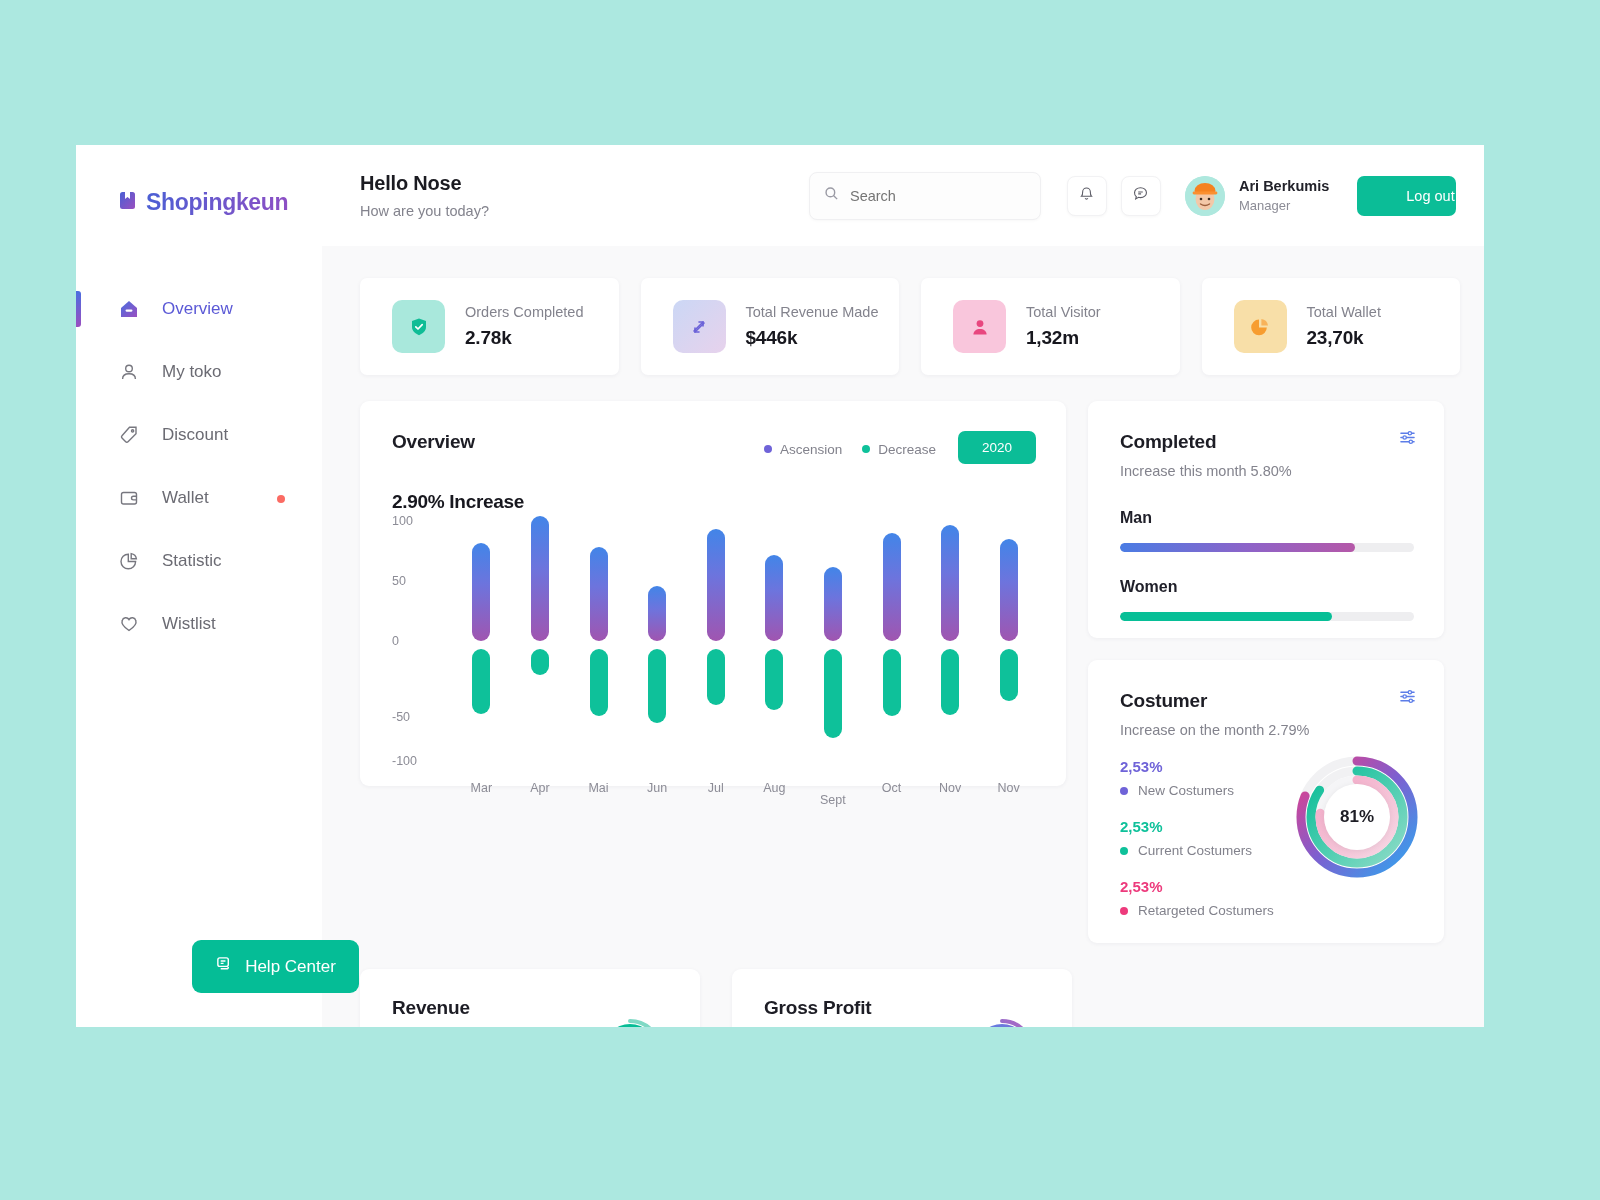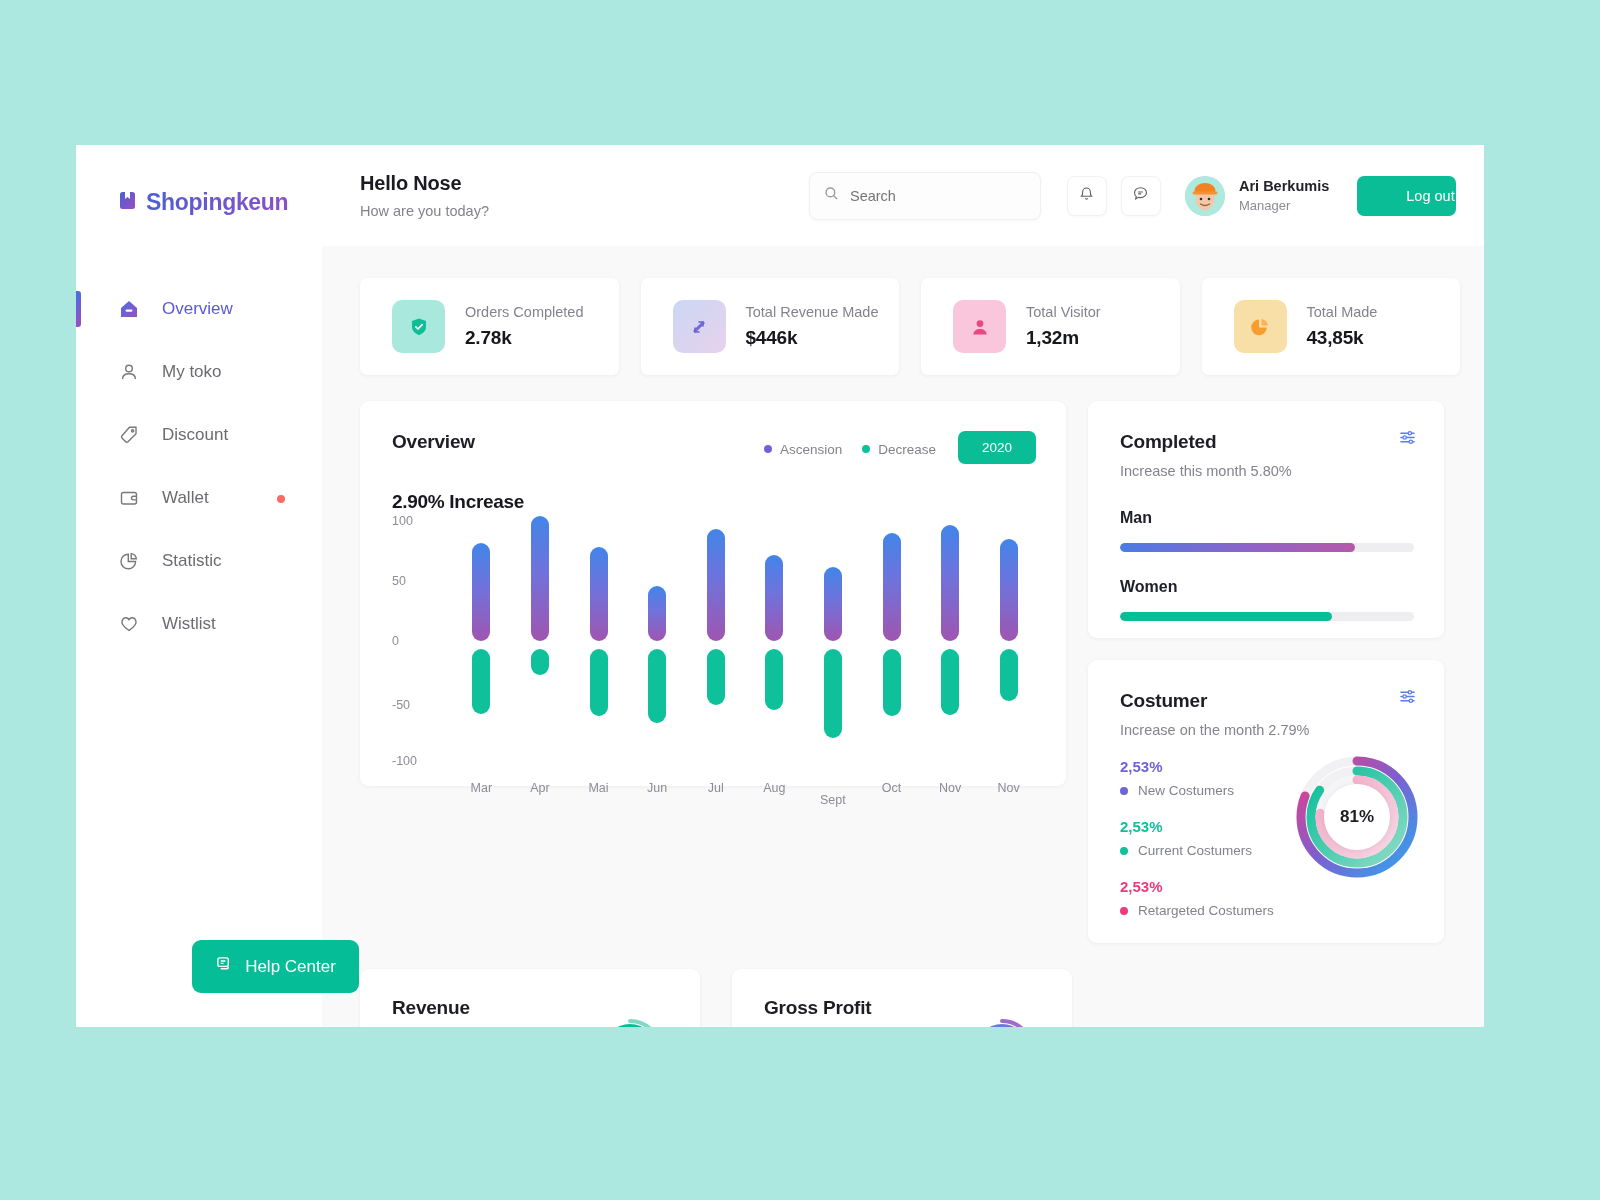--- a/index.html
+++ b/index.html
@@ -376,22 +376,22 @@
         </div>
 
         <div class="stat-card">
           <div class="stat-ico" style="background:#f8dfa8;">
             <svg width="22" height="22" viewBox="0 0 22 22">
               <path d="M10 11.4 V3.6 A7.8 7.8 0 1 0 17.8 11.4 Z" fill="#f79d30"></path>
               <path d="M12.4 3 A7.6 7.6 0 0 1 19 9.6 L12.4 9.6 Z" fill="#f8b35a"></path>
             </svg>
           </div>
           <div>
-            <div class="stat-label">Total Made</div>
-            <div class="stat-value">43,85k</div>
+            <div class="stat-label">Total Wallet</div>
+            <div class="stat-value">23,70k</div>
           </div>
         </div>
       </div>
 
       <div class="mid">
 
         <section class="card chart-card">
           <div class="chart-head">
             <div class="chart-title">Overview</div>
             <div style="display:flex;align-items:center;">
@@ -408,21 +408,21 @@
               <button class="year-btn">2020</button>
             </div>
           </div>
           <div class="chart-sub">2.90% Increase</div>
 
           <div class="plot">
             <div id="yticks">
                 <div class="ytick" style="top: 0px; left: 0px; right: auto; margin-right: 0px;">100</div>
                 <div class="ytick" style="top: 60px; left: 0px; right: auto; margin-right: 0px;">50</div>
                 <div class="ytick" style="top: 120px; left: 0px; right: auto; margin-right: 0px;">0</div>
-                <div class="ytick" style="top: 184px; left: 0px; right: auto; margin-right: 0px;">-50</div>
+                <div class="ytick" style="top: 196px; left: 0px; right: auto; margin-right: 0px;">-50</div>
                 <div class="ytick" style="top: 240px; left: 0px; right: auto; margin-right: 0px;">-100</div>
               </div>
             <div class="bars" id="bars">
                 <div class="bargrp" style="left: 20.3px; top: 0px; height: 240px;">
                   <div class="bar-pos" style="top: 21.6px; height: 98.4px;"></div>
                   <div class="bar-neg" style="top: 128px; height: 64.8px;"></div>
                 </div>
                 <div class="bargrp" style="left: 78.9px; top: 0px; height: 240px;">
                   <div class="bar-pos" style="top: -4.8px; height: 124.8px;"></div>
                   <div class="bar-neg" style="top: 128px; height: 26.4px;"></div>

